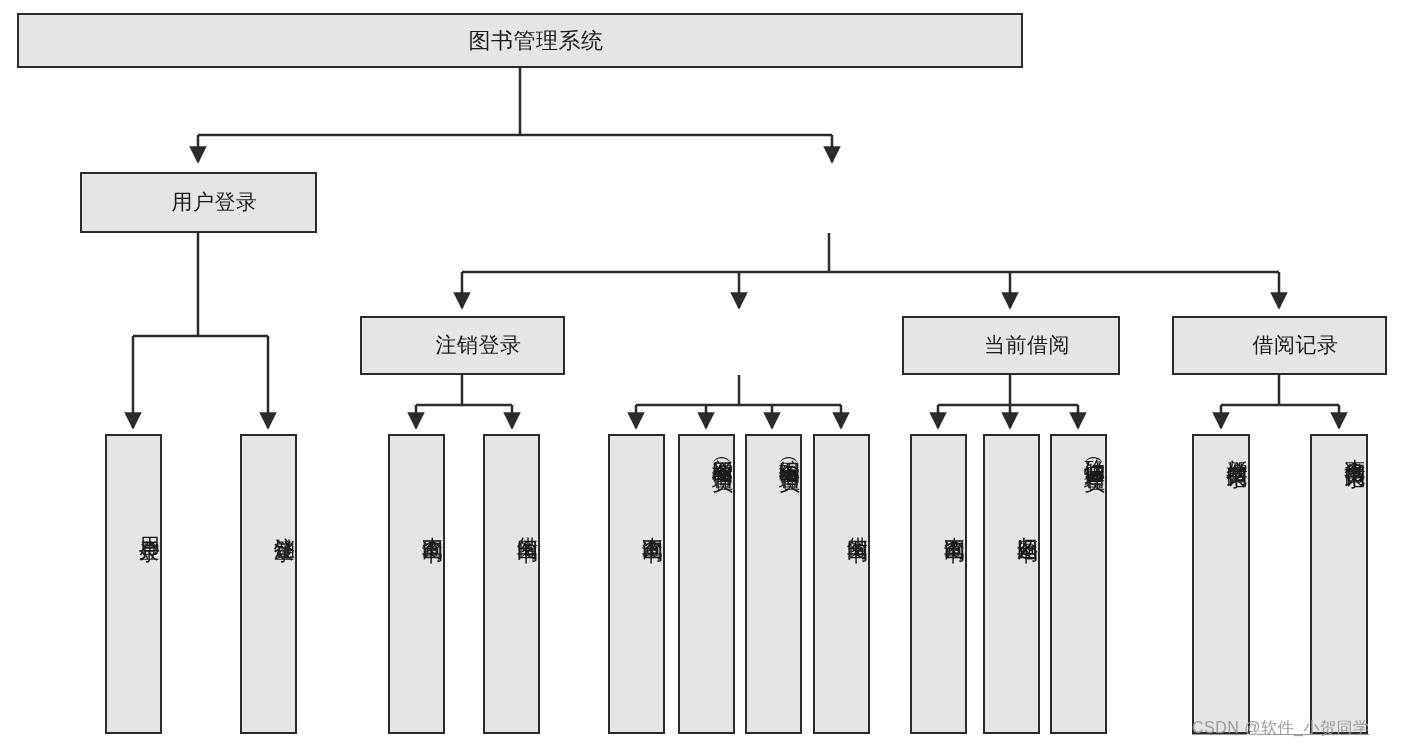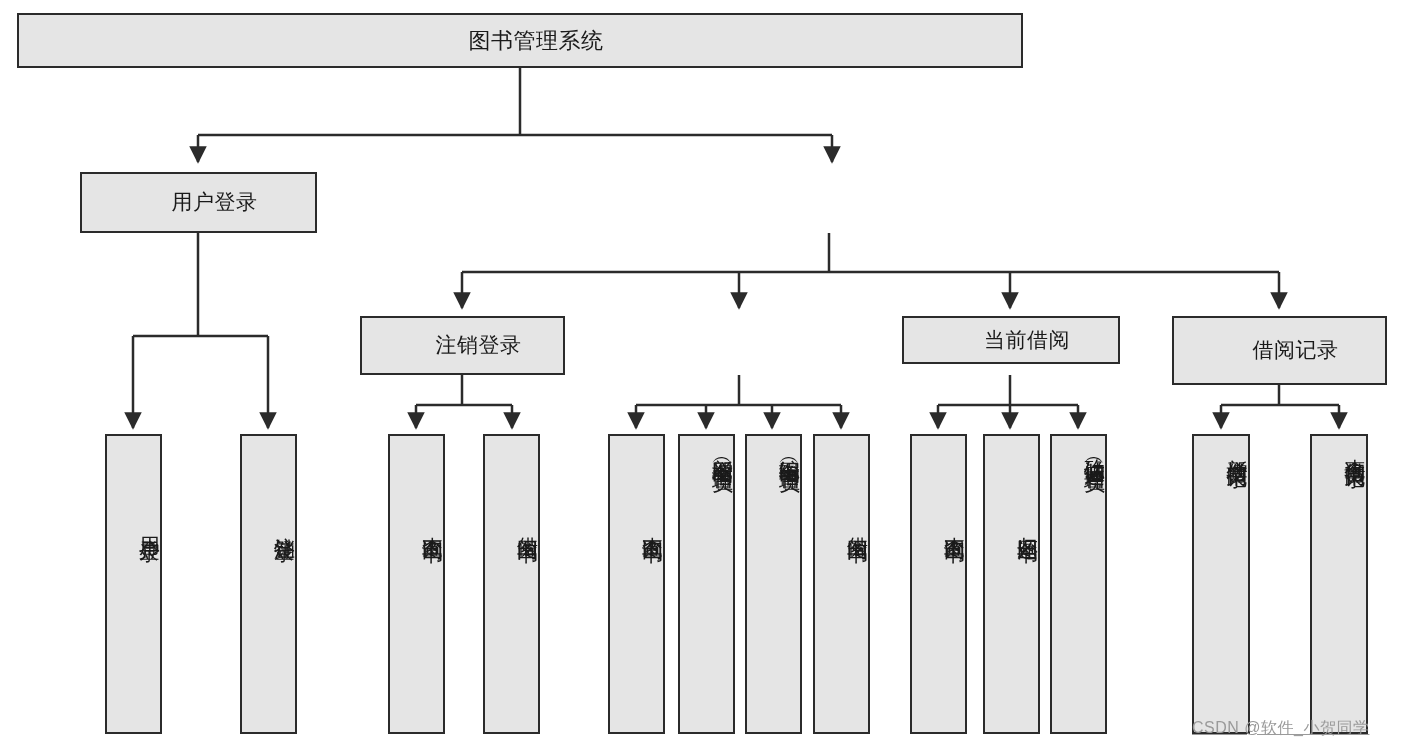--- a/index.html
+++ b/index.html
@@ -134,24 +134,24 @@
     <span class="label">图书管理系统</span>
   </div>
 
   <div class="node horiz" style="left:80px; top:172px; width:237px; height:61px;">
     <span class="label">用户登录</span>
   </div>
 
   <div class="node horiz" style="left:360px; top:316px; width:205px; height:59px;">
     <span class="label">注销登录</span>
   </div>
-  <div class="node horiz" style="left:902px; top:316px; width:218px; height:48px;">
+  <div class="node horiz" style="left:902px; top:316px; width:218px; height:59px;">
     <span class="label">当前借阅</span>
   </div>
-  <div class="node horiz" style="left:1172px; top:316px; width:215px; height:69px;">
+  <div class="node horiz" style="left:1172px; top:316px; width:215px; height:59px;">
     <span class="label">借阅记录</span>
   </div>
 
   <div class="node vert mid" style="left:105px; top:434px; width:57px; height:300px;">
     <span class="label">用户登录</span>
   </div>
   <div class="node vert mid" style="left:240px; top:434px; width:57px; height:300px;">
     <span class="label">注销登录</span>
   </div>
 

